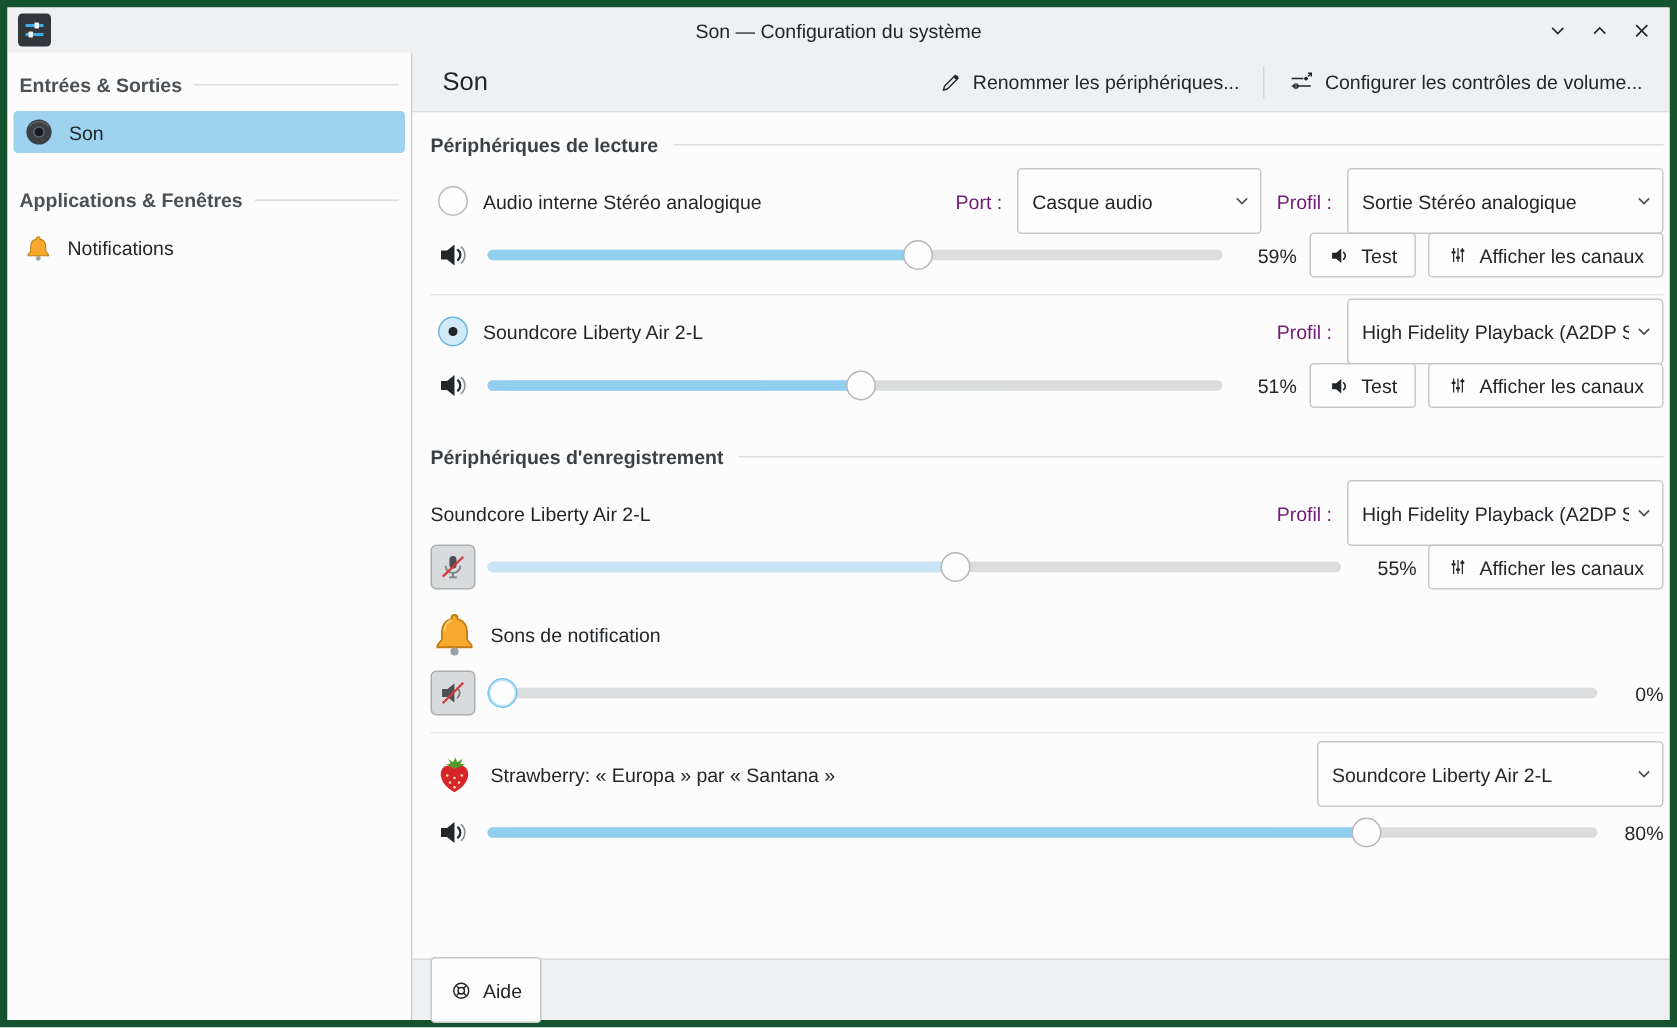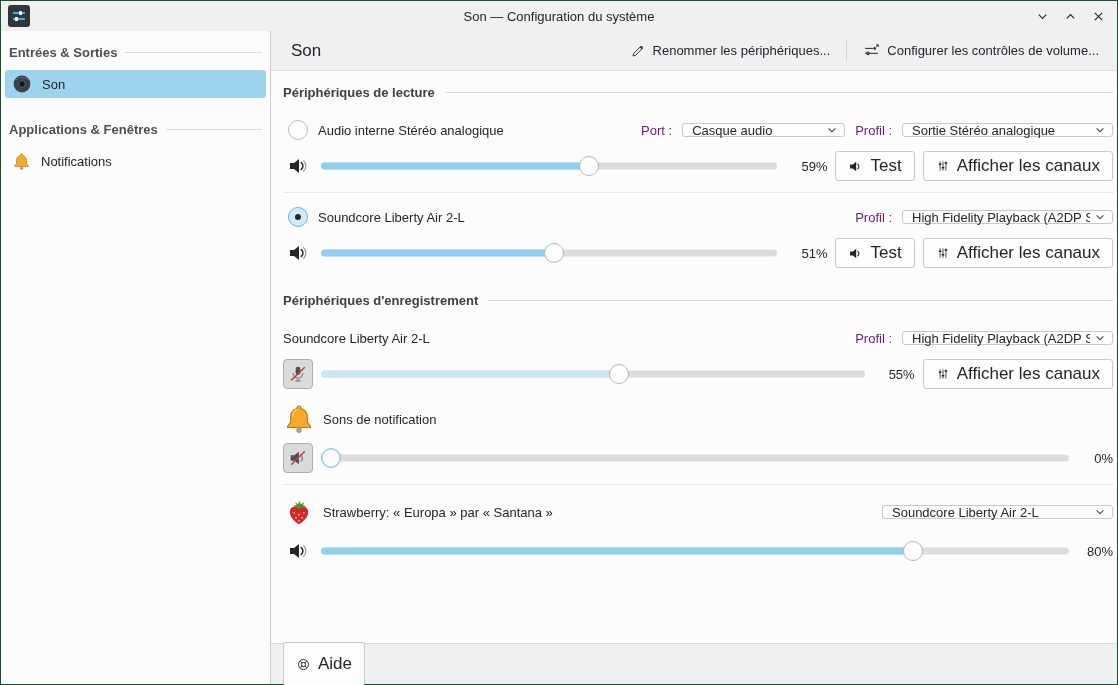--- a/index.html
+++ b/index.html
@@ -1,19 +1,19 @@
 <!DOCTYPE html>
 <html><head>
 <meta charset="utf-8">
 <style>
   * { margin:0; padding:0; box-sizing:border-box; }
   html,body { width:1118px; height:685px; overflow:hidden; }
   body { font-family:"Liberation Sans", sans-serif; font-size:13px; color:#232629; background:#fcfcfc; }
 
-  .window { width:1118px; height:685px; display:flex; flex-direction:column; border:1px solid #14532d; }
+  .window { width:1118px; height:685px; display:flex; flex-direction:column; border:5px solid #14532d; }
 
   
   .titlebar { height:30px; background:#eff0f1; display:flex; align-items:center; position:relative; flex:0 0 30px; }
   .app-icon { width:22px; height:22px; margin-left:7px; background:#31363b; border-radius:3px; display:flex; align-items:center; justify-content:center; }
   .titlebar-title { position:absolute; left:0; right:0; text-align:center; color:#232629; }
   .win-controls { margin-left:auto; display:flex; align-items:center; gap:10px; padding-right:10px; z-index:2; }
   .win-btn { width:18px; height:18px; display:flex; align-items:center; justify-content:center; cursor:default; }
 
   
   .body-cols { flex:1; display:flex; min-height:0; }
@@ -48,37 +48,37 @@
   .sh-2 { margin-top:24px; }
   .sh-3 { margin-top:24px; }
 
   .device-row { display:flex; align-items:center; gap:10px; height:28px; margin-top:16px; padding-left:5px; }
   .device-row .spacer, .stream-row .spacer { flex:1; }
   .slider-row { display:flex; align-items:center; gap:8px; height:32px; margin-top:6px; }
   .lead-cell { width:30px; flex:0 0 30px; display:flex; align-items:center; justify-content:center; }
   .block-divider { height:1px; background:#e7e8e9; margin:10px 0; }
 
   .field-label { color:#701a75; white-space:nowrap; }
-  .combo { height:14px; background:#fdfdfd; border:1px solid #c5c9cc; border-radius:3px; display:flex; align-items:center; padding:0 6px 0 9px; gap:4px; }
+  .combo { height:44px; background:#fdfdfd; border:1px solid #c5c9cc; border-radius:3px; display:flex; align-items:center; padding:0 6px 0 9px; gap:4px; }
   .combo .combo-text { flex:1; overflow:hidden; white-space:nowrap; }
   .combo-port { width:163px; flex:0 0 163px; }
   .combo-profile { width:211px; flex:0 0 211px; }
   .combo-stream { width:231px; flex:0 0 231px; }
 
   .slider { position:relative; flex:1; height:20px; }
   .slider .track { position:absolute; left:0; right:0; top:50%; transform:translateY(-50%); height:7px; background:#dbdcdd; border-radius:4px; }
   .slider .fill { position:absolute; left:0; top:50%; transform:translateY(-50%); height:7px; background:#92cfee; border-radius:4px; }
   .slider.muted .fill { background:#c9e6f7; }
   .slider .handle { position:absolute; top:50%; transform:translate(-50%,-50%); width:20px; height:20px; background:#fdfdfd; border:1px solid #b3b7ba; border-radius:50%; }
   .slider .handle.focus { border:1px solid #7cc3e8; box-shadow:0 0 0 1px #bfe3f5 inset; }
 
   .pct { width:42px; flex:0 0 42px; text-align:right; white-space:nowrap; }
   .pct-narrow { width:36px; flex:0 0 36px; }
 
-  .btn { height:30px; background:#fdfdfd; border:1px solid #c5c9cc; border-radius:3px; display:flex; align-items:center; justify-content:center; gap:7px; padding:0 12px; color:#232629; font-size:17px; white-space:nowrap; }
+  .btn { height:30px; background:#fdfdfd; border:1px solid #c5c9cc; border-radius:3px; display:flex; align-items:center; justify-content:center; gap:7px; padding:0 12px; color:#232629; font-size:13px; white-space:nowrap; }
   .mute-btn { width:30px; height:30px; flex:0 0 30px; background:#d9dadb; border:1px solid #aaaeb1; border-radius:4px; display:flex; align-items:center; justify-content:center; }
 
   .radio { width:20px; height:20px; flex:0 0 20px; border-radius:50%; background:#fdfdfd; border:1px solid #b9bcbe; position:relative; }
   .radio.checked { background:#d0eaf9; border:1px solid #67b6e0; }
   .radio.checked::after { content:""; position:absolute; inset:6px; border-radius:50%; background:#20262a; }
 
   .stream-row { display:flex; align-items:center; gap:8px; height:34px; margin-top:12px; }
   .stream-icon { width:32px; flex:0 0 32px; display:flex; align-items:center; justify-content:center; }
   .stream-name { white-space:nowrap; }
 

